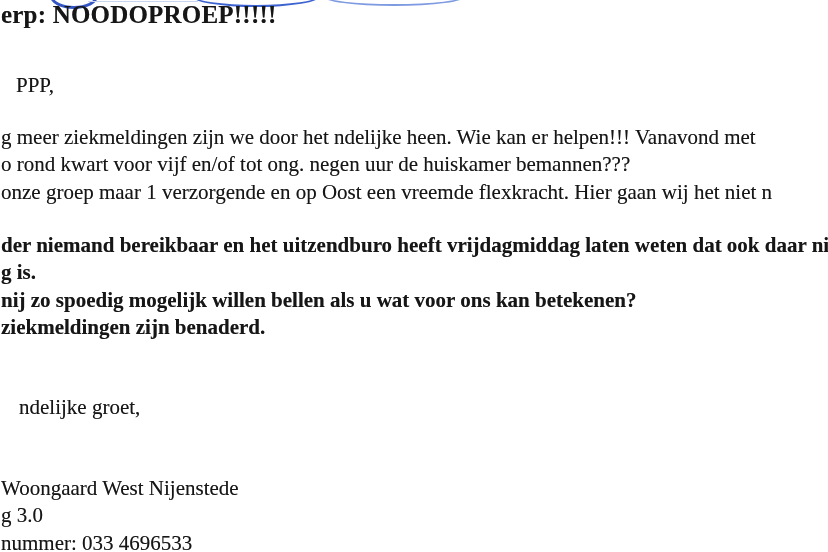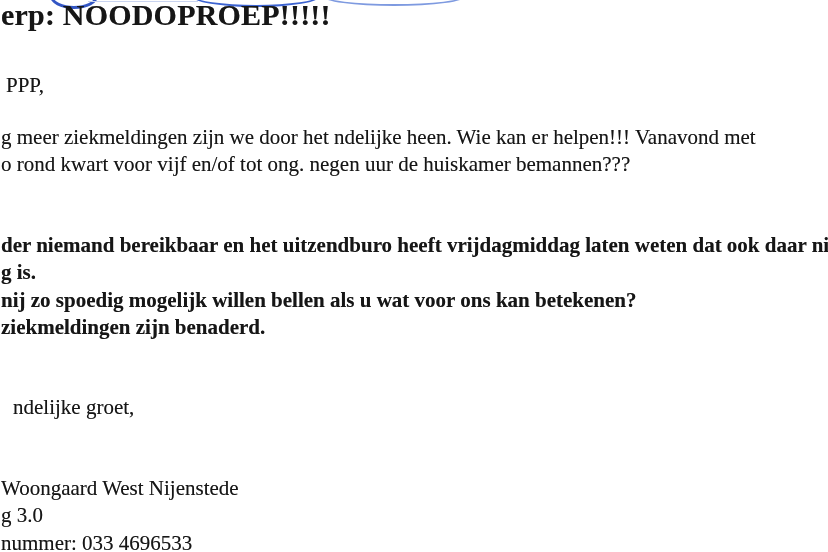--- a/index.html
+++ b/index.html
@@ -18,30 +18,30 @@
   }
   .line {
     white-space: nowrap;
     line-height: 27.3px;
     font-size: 21px;
   }
   .subject {
     position: absolute;
     top: 1px;
     left: 1px;
-    font-size: 30px;
+    font-size: 25px;
     font-weight: bold;
     line-height: 27px;
     white-space: nowrap;
     letter-spacing: 0.2px;
   }
-  .salutation { position: absolute; top: 72px; left: 6px; }
+  .salutation { position: absolute; top: 72px; left: 16px; }
   .para1      { position: absolute; top: 124px; left: 1px; }
   .para2      { position: absolute; top: 232px; left: 1px; font-weight: bold; }
-  .closing    { position: absolute; top: 394px; left: 13px; }
+  .closing    { position: absolute; top: 394px; left: 19px; }
   .signature  { position: absolute; top: 475px; left: 1px; }
 
   
   .anno {
     position: absolute;
     border-radius: 50%;
     background: transparent;
   }
   .anno-1 {
     left: 50px; top: -17px; width: 42px; height: 20px;
@@ -69,20 +69,21 @@
 <div class="anno anno-2"></div>
 <div class="anno anno-3"></div>
 
 <div class="subject">erp: NOODOPROEP!!!!!</div>
 
 <div class="salutation line">PPP,</div>
 
 <div class="para1">
   <div class="line">g meer ziekmeldingen zijn we door het ndelijke heen. Wie kan er helpen!!! Vanavond met</div>
   <div class="line">o rond kwart voor vijf en/of tot ong. negen uur de huiskamer bemannen???</div>
+  <div class="line">onze groep maar 1 verzorgende en op Oost een vreemde flexkracht. Hier gaan wij het niet n</div>
 </div>
 
 <div class="para2">
   <div class="line">der niemand bereikbaar en het uitzendburo heeft vrijdagmiddag laten weten dat ook daar ni</div>
   <div class="line">g is.</div>
   <div class="line">nij zo spoedig mogelijk willen bellen als u wat voor ons kan betekenen?</div>
   <div class="line">ziekmeldingen zijn benaderd.</div>
 </div>
 
 <div class="closing">

